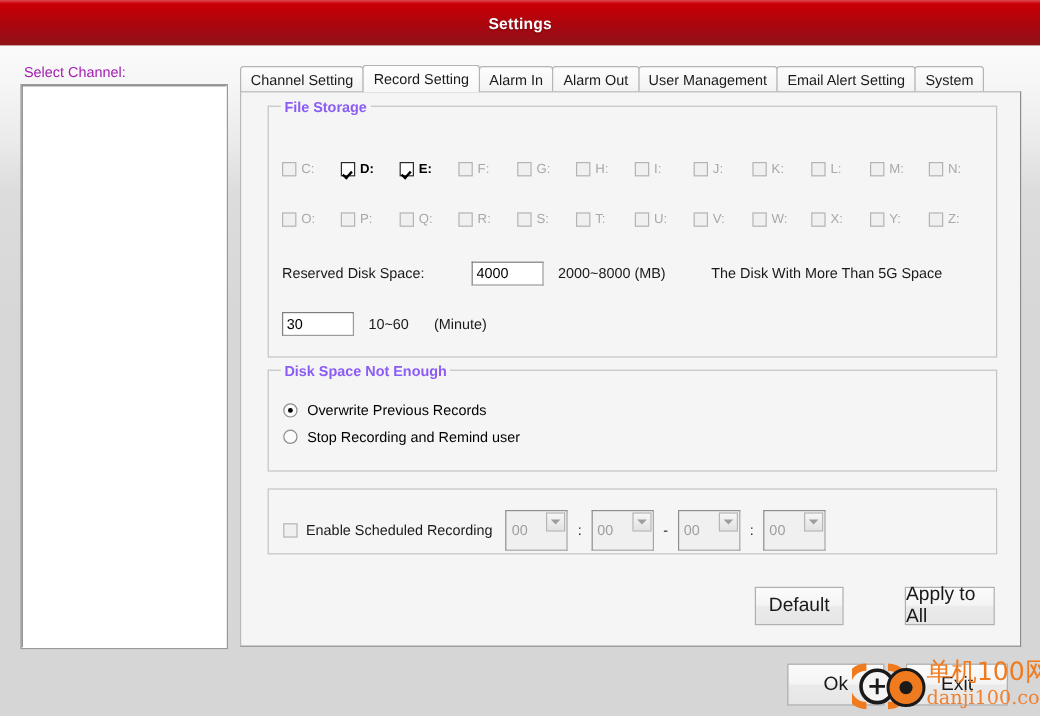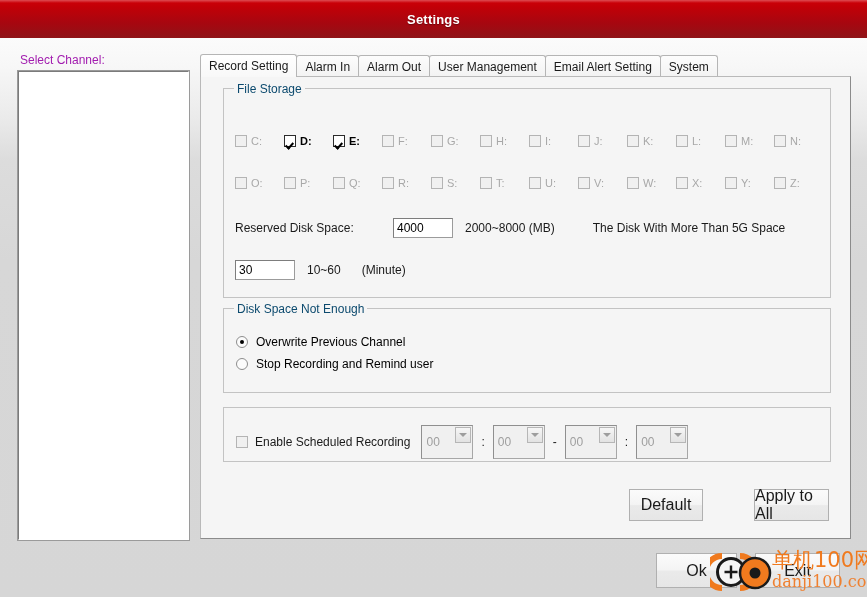--- a/index.html
+++ b/index.html
@@ -101,21 +101,22 @@
     position: absolute;
     border: 1px solid #c3c3c3;
     background: transparent;
   }
   .groupbox > .gb-title {
     position: absolute;
     top: -7px; left: 10px;
     background: #f5f5f5;
     padding: 0 3px;
     font-size: 12px;
-    color: #0c4a6e;
+    color: #8b5cf6;
+    font-weight: bold;
   }
 
   #gb-file-storage { left: 22px; top: 11px; width: 606px; height: 208px; }
   #gb-disk-space   { left: 22px; top: 231px; width: 606px; height: 83px; }
   #gb-schedule     { left: 22px; top: 330px; width: 606px; height: 53px; }
 
   
   .drive-row {
     position: absolute;
     left: 11px;
@@ -307,20 +308,23 @@
   <div class="title-sheen"></div>
   <span>Settings</span>
 </div>
 
 <div class="workspace"></div>
 
 <div class="select-channel-label">Select Channel:</div>
 <div class="channel-list"></div>
 
 <div class="tabstrip" id="tabstrip">
+    <div class="tab">
+      <span>Channel Setting</span>
+    </div>
     <div class="tab active">
       <span>Record Setting</span>
     </div>
     <div class="tab">
       <span>Alarm In</span>
     </div>
     <div class="tab">
       <span>Alarm Out</span>
     </div>
     <div class="tab">
@@ -452,21 +456,21 @@
       <span class="hint">10~60</span>
       <span class="hint2b">(Minute)</span>
     </div>
   </div>
 
   <div class="groupbox" id="gb-disk-space">
     <span class="gb-title">Disk Space Not Enough</span>
 
     <div class="radio-row" id="radio-overwrite">
       <span class="radio checked"></span>
-      <span>Overwrite Previous Channel</span>
+      <span>Overwrite Previous Records</span>
     </div>
 
     <div class="radio-row" id="radio-stop">
       <span class="radio"></span>
       <span>Stop Recording and Remind user</span>
     </div>
   </div>
 
   <div class="groupbox" id="gb-schedule">
     <div id="schedule-row">

